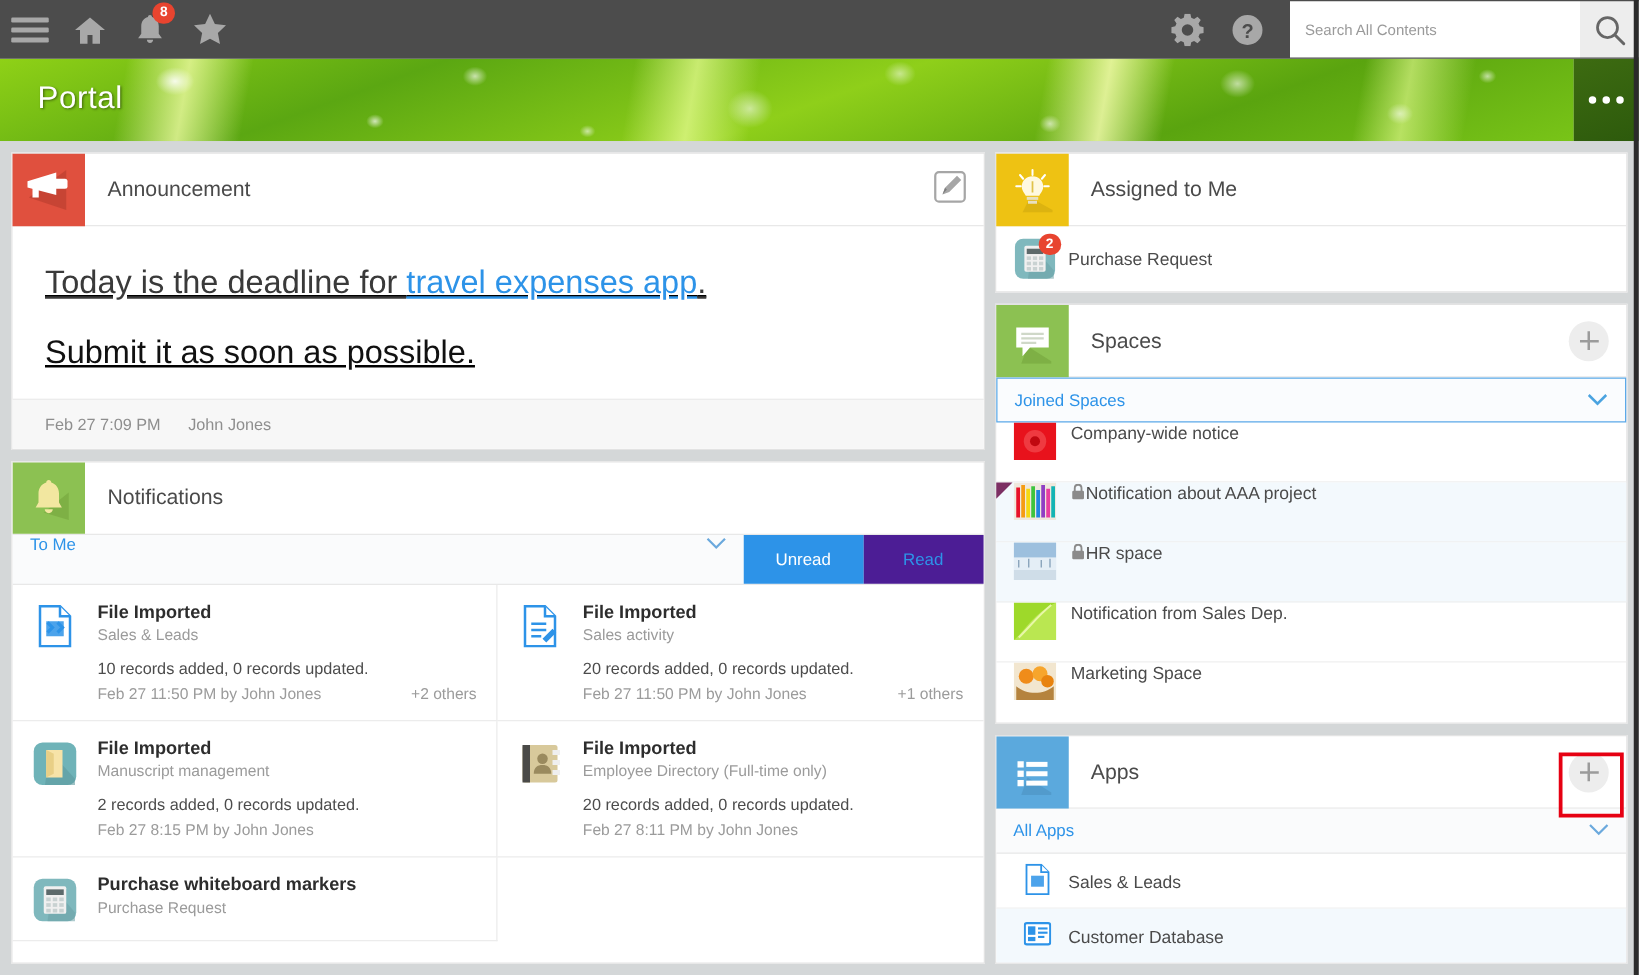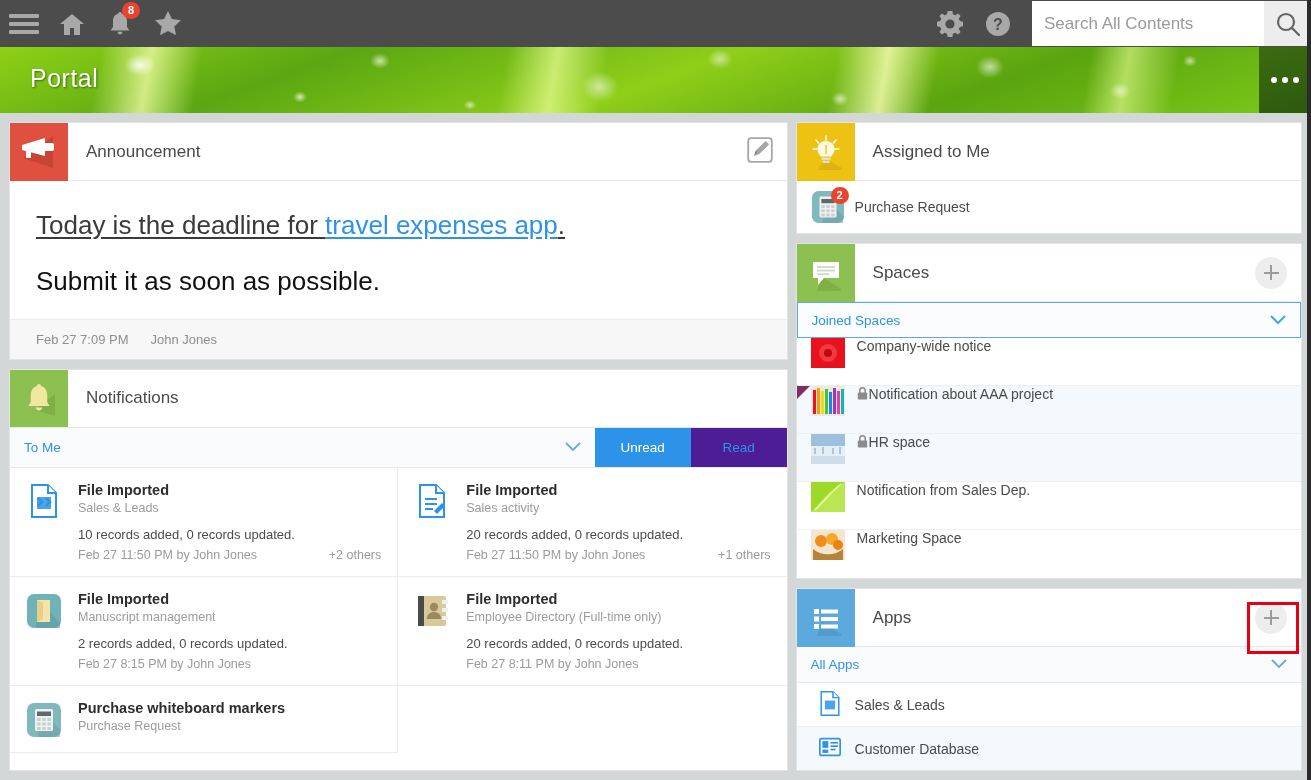--- a/index.html
+++ b/index.html
@@ -42,21 +42,21 @@
   .tb-right { display: flex; align-items: center; padding-right: 0px; }
   .searchbox {
     width: 232px; height: 45px;
     background: #fff;
     display: flex; align-items: center;
     padding: 0 12px;
     margin-left: 10px;
   }
   .searchbox input {
     border: 0; outline: 0; width: 100%;
-    font-size: 17px; font-family: "Liberation Sans", sans-serif;
+    font-size: 12px; font-family: "Liberation Sans", sans-serif;
     color: #555;
   }
   .searchbox input::placeholder { color: #9a9a9a; }
   .searchbtn {
     width: 47px; height: 45px;
     background: #ededed;
     display: flex; align-items: center; justify-content: center;
     cursor: pointer;
   }
 
@@ -142,39 +142,39 @@
     background: #ededed;
     display: flex; align-items: center; justify-content: center;
   }
   .round-plus::before, .round-plus::after {
     content: ''; position: absolute; background: #9b9b9b;
   }
   .round-plus::before { width: 15px; height: 2px; }
   .round-plus::after { width: 2px; height: 15px; }
 
   
-  .ann-body { padding: 26px 44px 22px 26px; }
+  .ann-body { padding: 26px 44px 22px 26px; text-decoration: underline; }
   .ann-line1 { font-size: 26px; color: #3a3a3a; line-height: 1.45; }
   .ann-line1 u { text-decoration: underline; text-underline-offset: 3px; }
   .ann-link { color: #2d93e8; text-decoration: underline; text-underline-offset: 3px; }
   .ann-line2 { font-size: 26px; color: #111; margin-top: 21px; }
   .ann-foot {
     background: #f7f7f7; border-top: 1px solid #ececec;
     padding: 12px 26px; font-size: 13px; color: #8e8e8e;
     display: flex; gap: 22px;
   }
 
   
   .notif-filter {
     display: flex; align-items: stretch;
     height: 40px; border-bottom: 1px solid #e8e8e8;
     background: #fafbfc;
   }
   .filter-select {
-    flex: 1; display: flex; align-items: center;
+    flex: 1; display: flex; align-items: flex-start;
     padding: 0 14px; color: #2d93e8; font-size: 13.5px;
     position: relative; cursor: pointer;
   }
   .filter-select .chev { position: absolute; right: 14px; }
   .seg {
     width: 96px; display: flex; align-items: center; justify-content: center;
     font-size: 13.5px; cursor: pointer;
   }
   .seg.on { background: #2d93e8; color: #fff; }
   .seg.off { color: #2d93e8; background: #4c1d95; }

